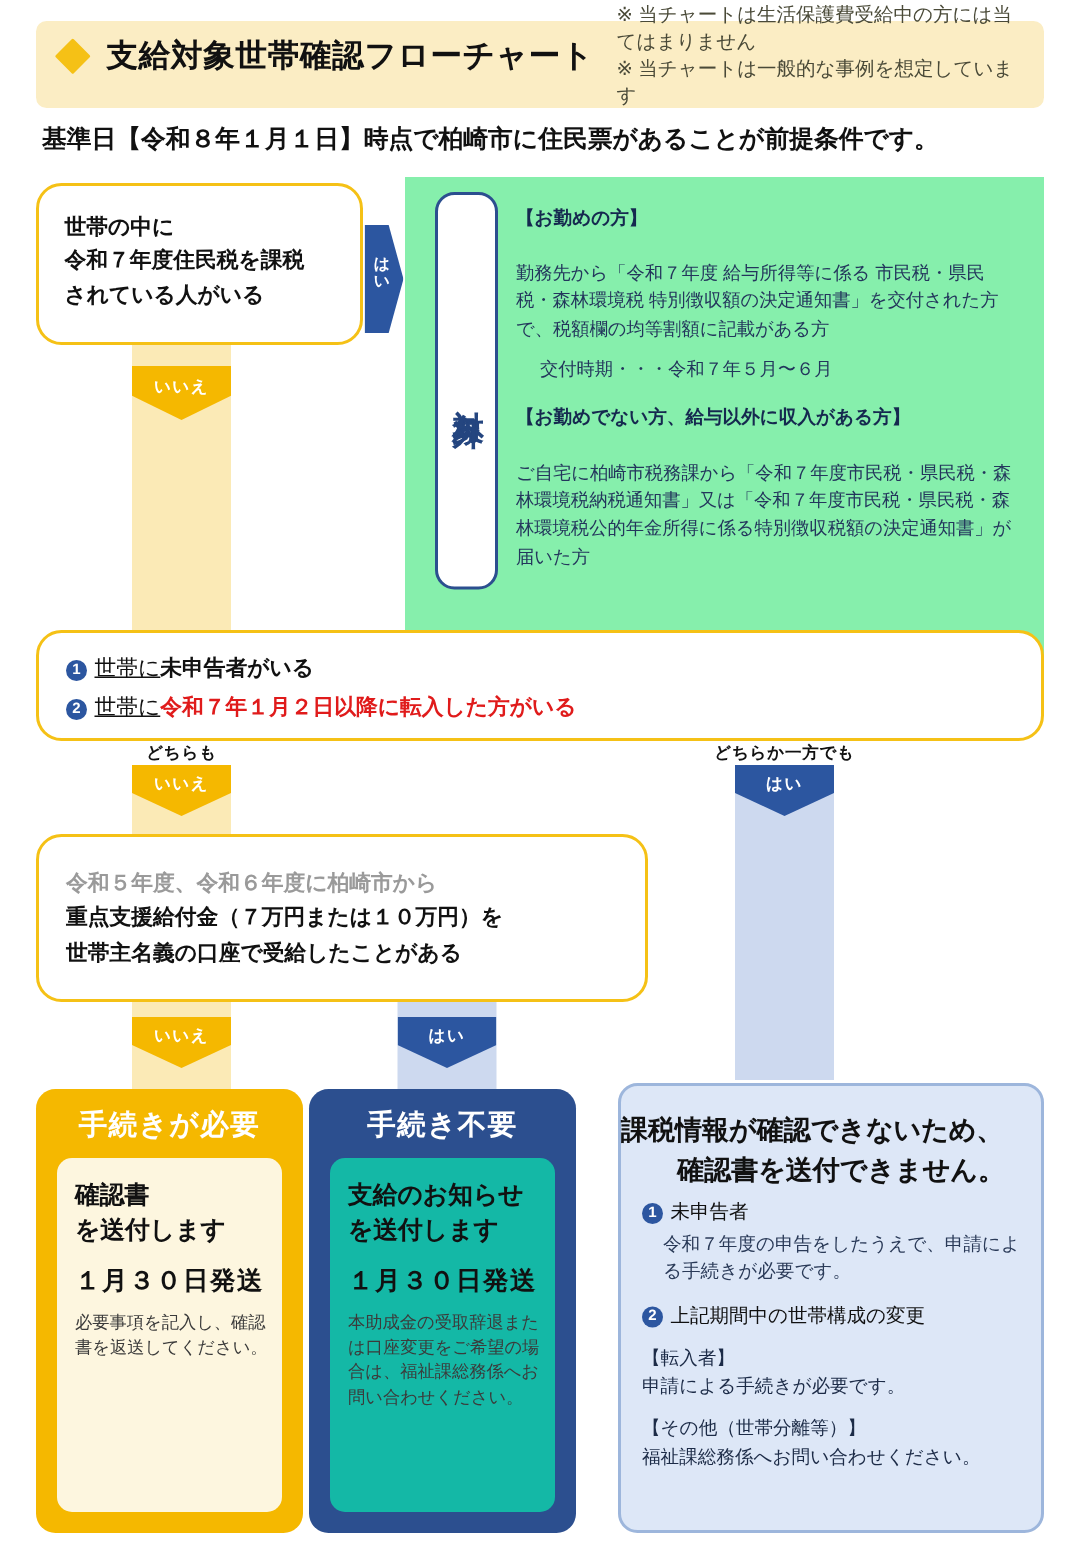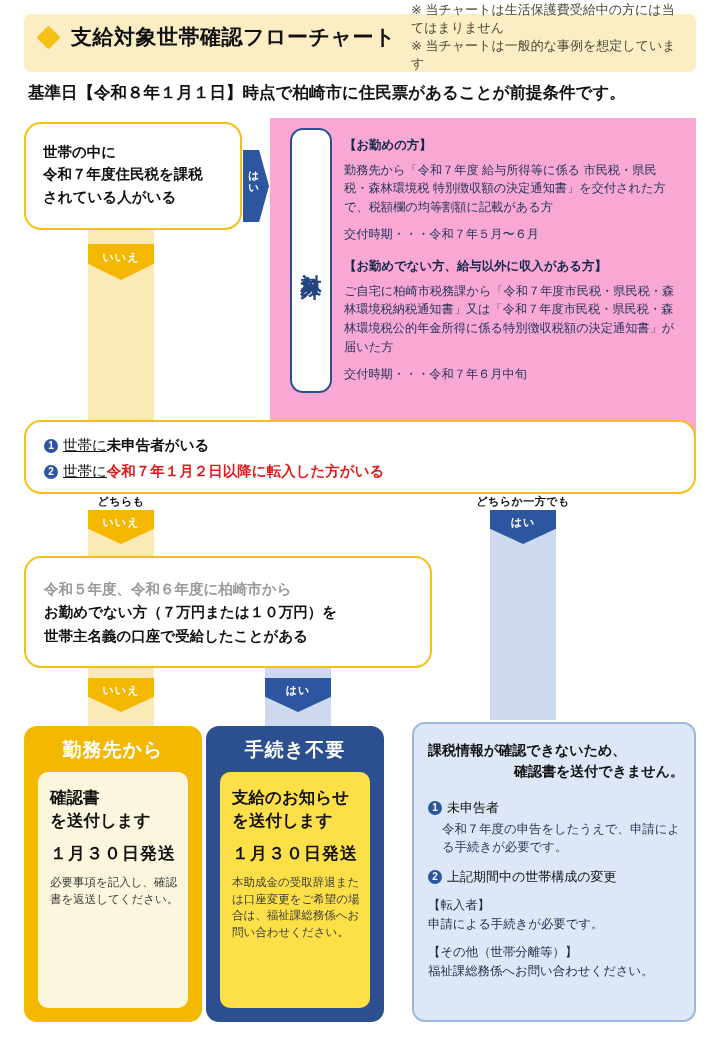--- a/index.html
+++ b/index.html
@@ -54,39 +54,39 @@
     font-size:14.5px;line-height:1.55;font-weight:bold;color:#111;
   }
 
   
   #box1{left:24px;top:122px;width:218px;height:108px;}
   #box1 .txt{position:absolute;left:17px;top:17px;}
 
   
   #panel-exempt{
     position:absolute;left:270px;top:118px;width:426px;height:338px;
-    background:#f9a8d4;box-sizing:border-box;
+    background:#86efac;box-sizing:border-box;
   }
   #exempt-label{
     position:absolute;left:20px;top:10px;width:42px;height:265px;
     background:#fff;border:2.4px solid #2c4f8f;border-radius:13px;
     box-sizing:border-box;
     display:flex;align-items:center;justify-content:center;
   }
   #exempt-label span{
     writing-mode:vertical-rl;text-orientation:upright;
     font-size:21px;font-weight:bold;color:#24457f;letter-spacing:3px;
   }
   .exempt-body{
     position:absolute;left:74px;top:18px;width:336px;
     font-size:12.2px;line-height:1.52;color:#23365c;
   }
   .exempt-h{font-weight:bold;color:#15294f;font-size:12.4px;}
-  .exempt-p{margin-top:6px;}
-  .exempt-when{margin-top:9px;}
+  .exempt-p{margin-top:18px;}
+  .exempt-when{margin-top:9px;margin-left:16px;}
   .exempt-grp2{margin-top:13px;}
 
   
   #arrow-hai-1{
     position:absolute;left:243px;top:150px;width:26px;height:72px;
   }
   #arrow-hai-1 .shape{
     position:absolute;inset:0;background:#2c56a0;
     clip-path:polygon(0 0,62% 0,100% 50%,62% 100%,0 100%);
   }
@@ -173,34 +173,34 @@
   #res-b{left:206px;top:726px;width:178px;height:296px;background:#2c4f8f;}
   .rescard .rhead{
     position:absolute;left:0;top:11px;width:100%;text-align:center;
     font-size:19px;font-weight:bold;color:#fff;letter-spacing:1px;
   }
   .rescard .rinner{
     position:absolute;left:14px;top:46px;width:150px;height:236px;
     border-radius:10px;box-sizing:border-box;padding:14px 4px 0 12px;
   }
   #res-a .rinner{background:#fdf6df;}
-  #res-b .rinner{background:#fde047;}
+  #res-b .rinner{background:#14b8a6;}
   .rinner .big{font-size:16.5px;font-weight:bold;line-height:1.42;color:#111;}
   .rinner .date{font-size:17px;font-weight:bold;color:#111;margin-top:9px;letter-spacing:1px;}
   .rinner .note{font-size:11.5px;line-height:1.45;color:#3b3b3b;margin-top:9px;}
 
   
   #res-c{
     position:absolute;left:412px;top:722px;width:284px;height:300px;
     background:#dde7f7;border:2px solid #9db6dc;border-radius:13px;
     box-sizing:border-box;
   }
   #res-c .chead{
-    position:absolute;left:14px;top:16px;width:256px;
-    font-size:14px;font-weight:bold;color:#111;line-height:1.5;
+    position:absolute;left:0;top:16px;width:256px;
+    font-size:18px;font-weight:bold;color:#111;line-height:1.5;
   }
   #res-c .chead .l2{display:block;text-align:right;}
   #res-c .cbody{position:absolute;left:14px;top:72px;width:258px;
     font-size:12.4px;line-height:1.5;color:#1c2b47;}
   #res-c .ditem{font-size:13px;color:#111;font-weight:normal;margin-top:2px;}
   #res-c .dind{margin-left:14px;margin-top:2px;color:#2a3a58;}
   #res-c .sub{margin-top:10px;}
   #res-c .subh{color:#1c2b47;}
 </style>
 </head>
@@ -237,21 +237,20 @@
     <div id="exempt-label">
       <span>対象外</span>
     </div>
     <div class="exempt-body">
       <div class="exempt-h">【お勤めの方】</div>
       <div class="exempt-p">勤務先から「令和７年度 給与所得等に係る 市民税・県民税・森林環境税 特別徴収額の決定通知書」を交付された方で、税額欄の均等割額に記載がある方</div>
       <div class="exempt-when">交付時期・・・令和７年５月〜６月</div>
       <div class="exempt-grp2">
         <div class="exempt-h">【お勤めでない方、給与以外に収入がある方】</div>
         <div class="exempt-p">ご自宅に柏崎市税務課から「令和７年度市民税・県民税・森林環境税納税通知書」又は「令和７年度市民税・県民税・森林環境税公的年金所得に係る特別徴収税額の決定通知書」が届いた方</div>
-        <div class="exempt-when">交付時期・・・令和７年６月中旬</div>
       </div>
     </div>
   </div>
 
   <div class="arrowdown ay" id="arr1">
     <div class="stem"></div>
     <div class="head"></div>
     <div class="lab">いいえ</div>
   </div>
 
@@ -274,39 +273,39 @@
   <div class="arrowdown ab" id="arr3">
     <div class="caplab">どちらか一方でも</div>
     <div class="stem"></div>
     <div class="head"></div>
     <div class="lab">はい</div>
   </div>
 
   <div class="dbox" id="box3">
     <div class="txt">
       <div class="g">令和５年度、令和６年度に柏崎市から</div>
-      <div>お勤めでない方（７万円または１０万円）を</div>
+      <div>重点支援給付金（７万円または１０万円）を</div>
       <div>世帯主名義の口座で受給したことがある</div>
     </div>
   </div>
 
   <div class="arrowdown ay" id="arr4">
     <div class="stem"></div>
     <div class="head"></div>
     <div class="lab">いいえ</div>
   </div>
 
   <div class="arrowdown ab" id="arr5">
     <div class="stem"></div>
     <div class="head"></div>
     <div class="lab">はい</div>
   </div>
 
   <div class="rescard" id="res-a">
-    <div class="rhead">勤務先から</div>
+    <div class="rhead">手続きが必要</div>
     <div class="rinner">
       <div class="big">確認書</div>
       <div class="big">を送付します</div>
       <div class="date">１月３０日発送</div>
       <div class="note">必要事項を記入し、確認書を返送してください。</div>
     </div>
   </div>
 
   <div class="rescard" id="res-b">
     <div class="rhead">手続き不要</div>

